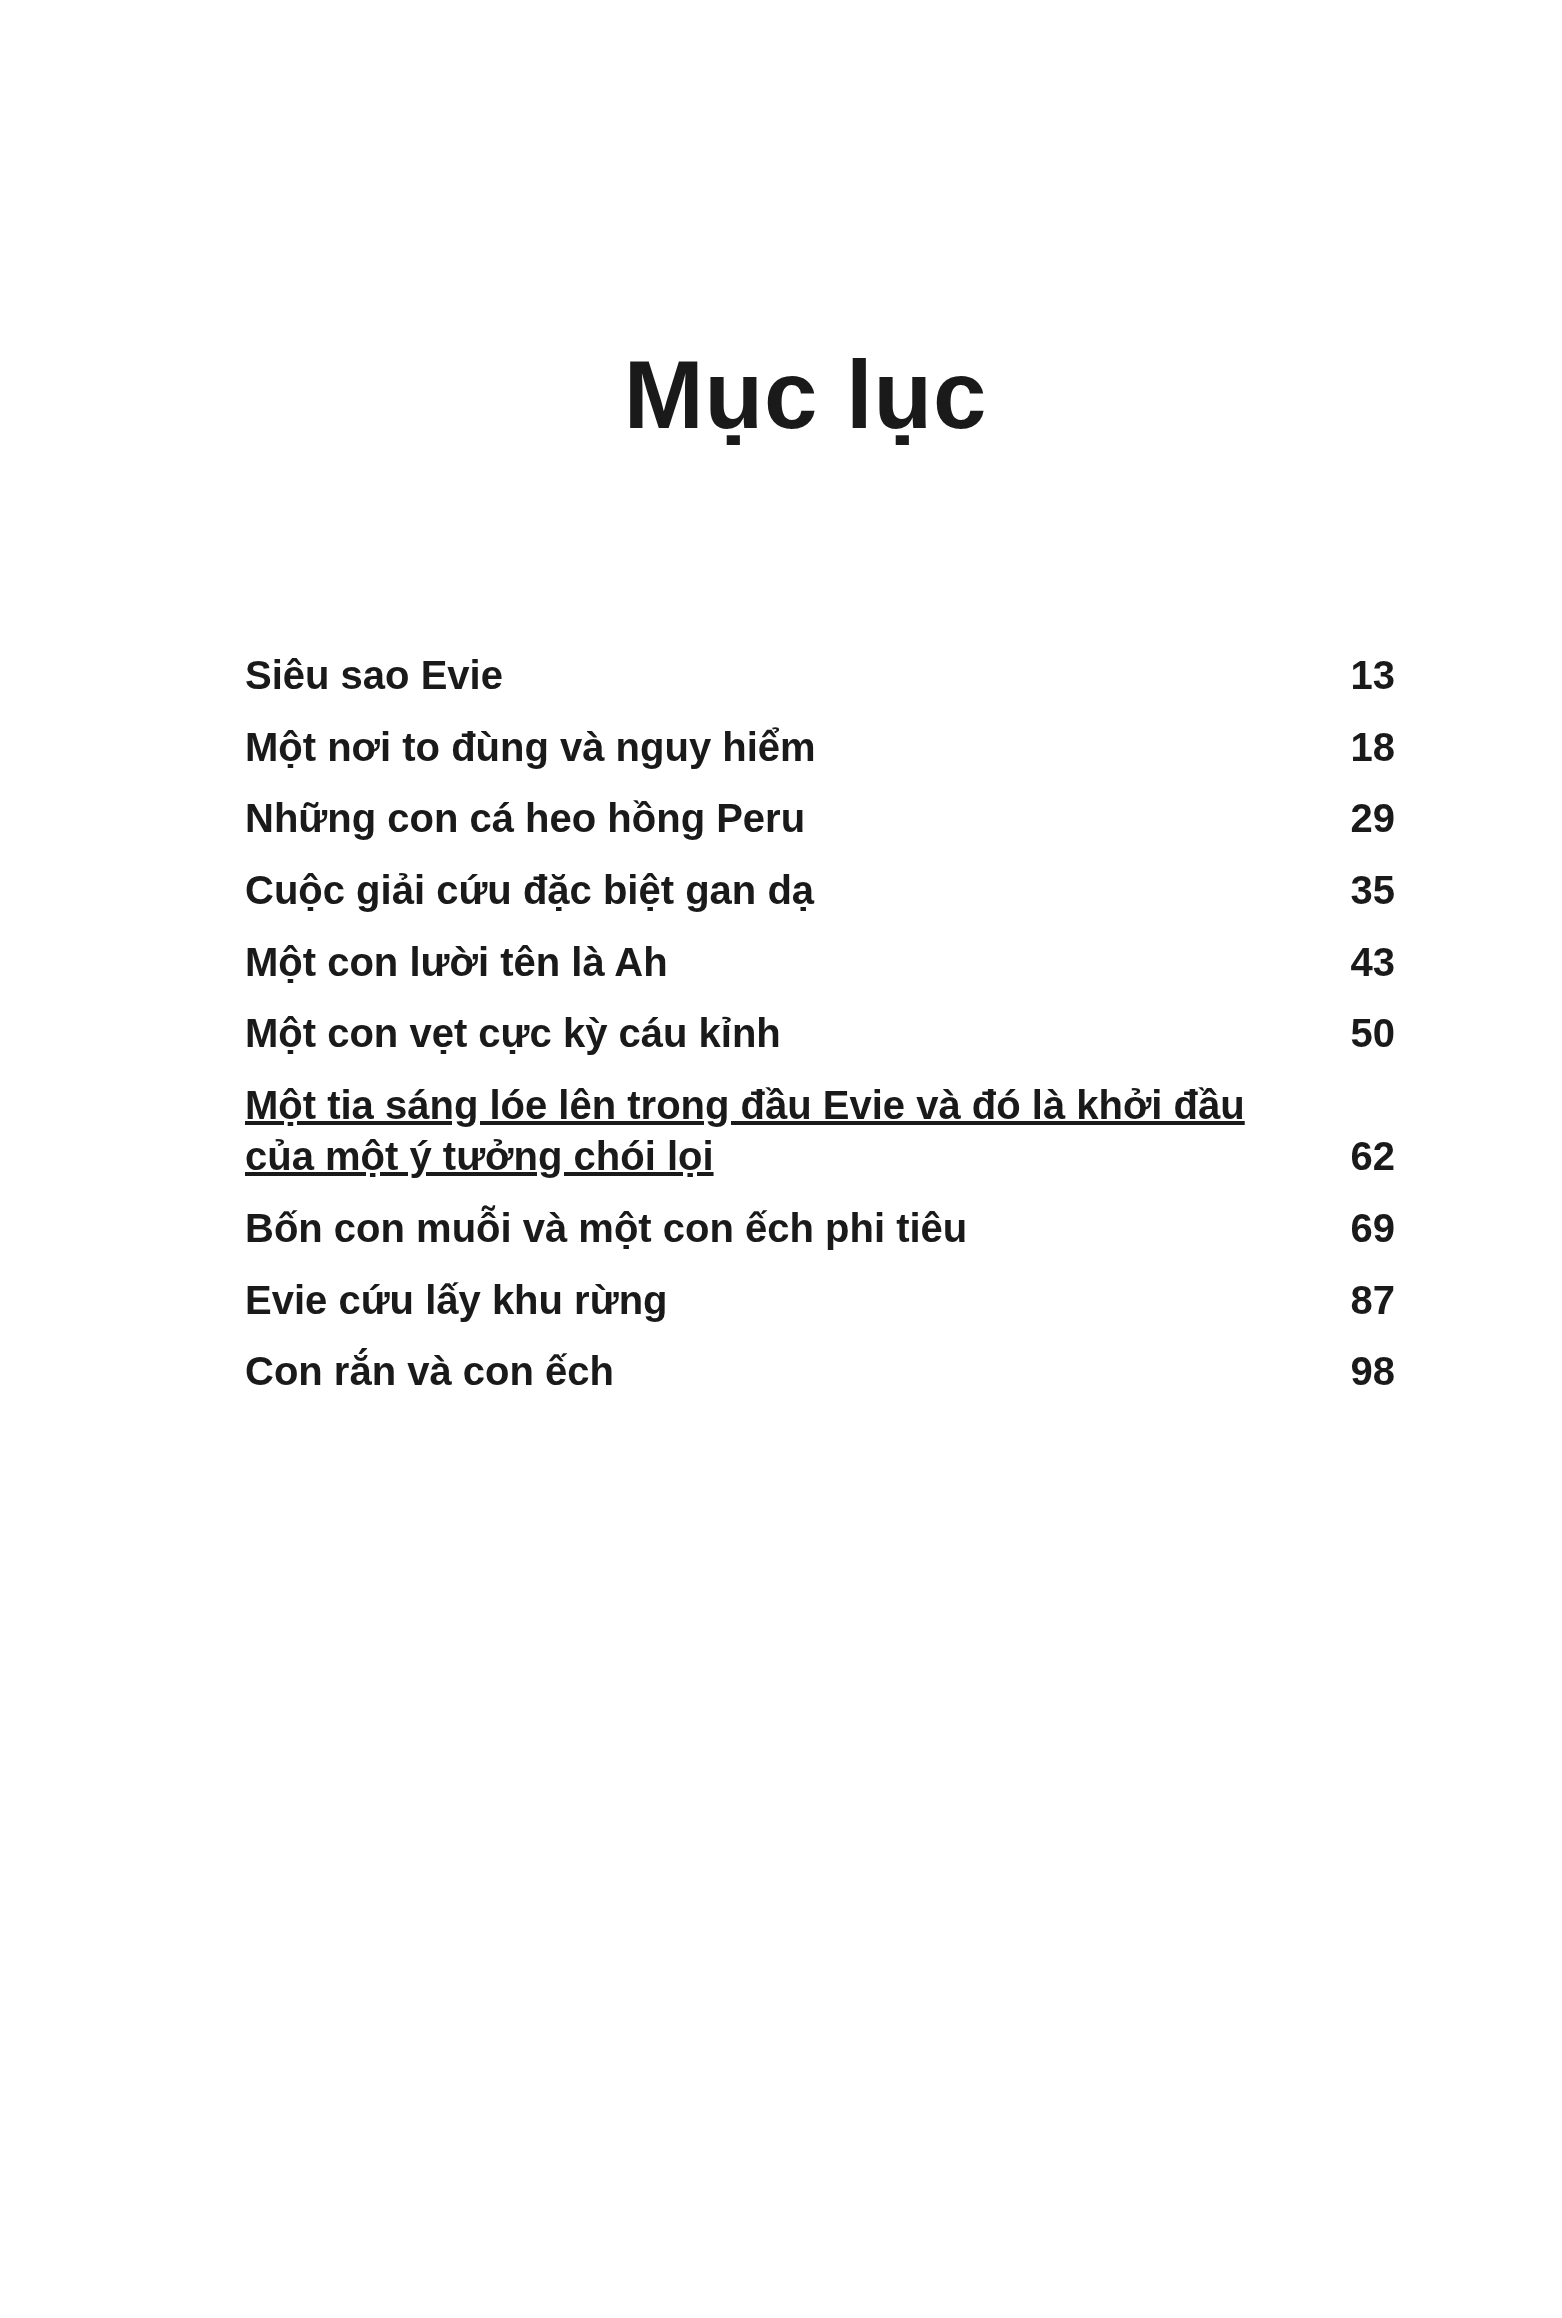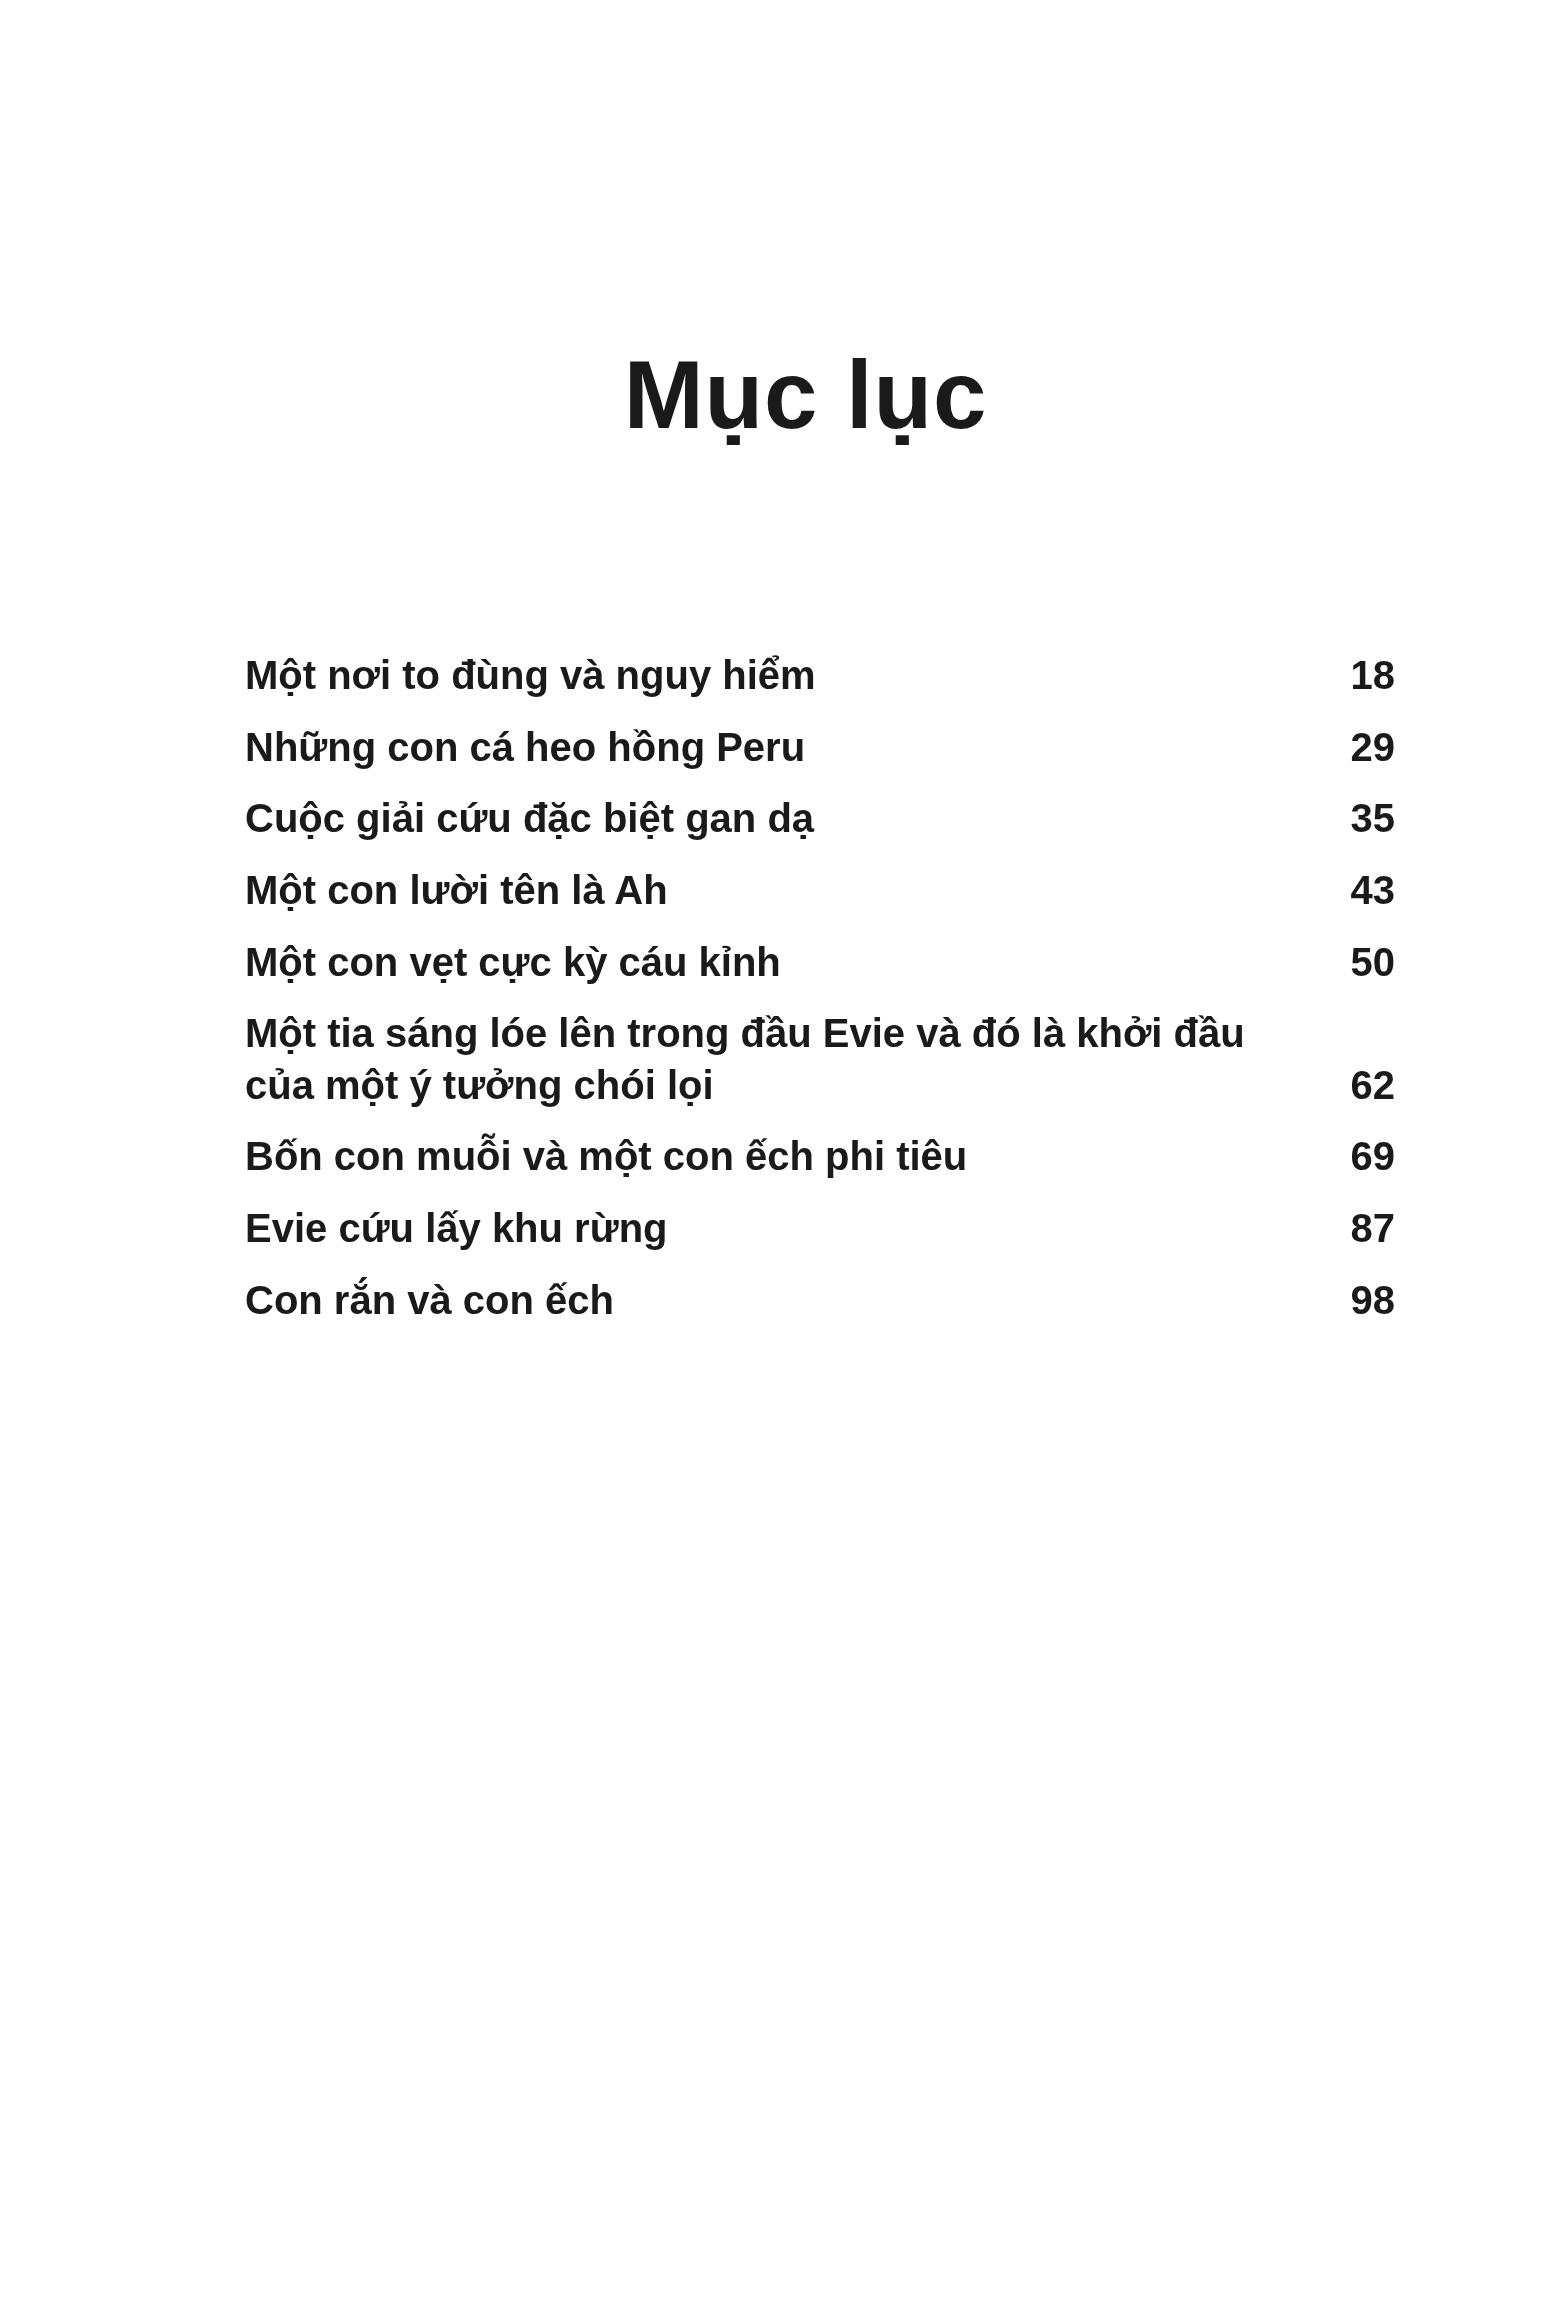--- a/index.html
+++ b/index.html
@@ -54,35 +54,40 @@
   }
   .toc-row .page-num {
     flex: 0 0 auto;
     width: 94px;
     text-align: right;
     font-size: 40px;
     font-weight: 700;
   }
   .toc-row.multiline .entry {
     max-width: 1009px;
+    text-decoration: underline;
   }
   .toc-row.multiline .page-num {
     align-self: flex-end;
   }
 </style>
 </head>
 <body>
 
 <div class="page">
 
   <div class="toc-title">Mục lục</div>
 
   <div class="toc-list">
 
 
+    <div class="toc-row">
+      <span class="entry">Siêu sao Evie</span>
+      <span class="page-num">13</span>
+    </div>
 
     <div class="toc-row">
       <span class="entry">Một nơi to đùng và nguy hiểm</span>
       <span class="page-num">18</span>
     </div>
 
 
     <div class="toc-row">
       <span class="entry">Những con cá heo hồng Peru</span>
       <span class="page-num">29</span>

